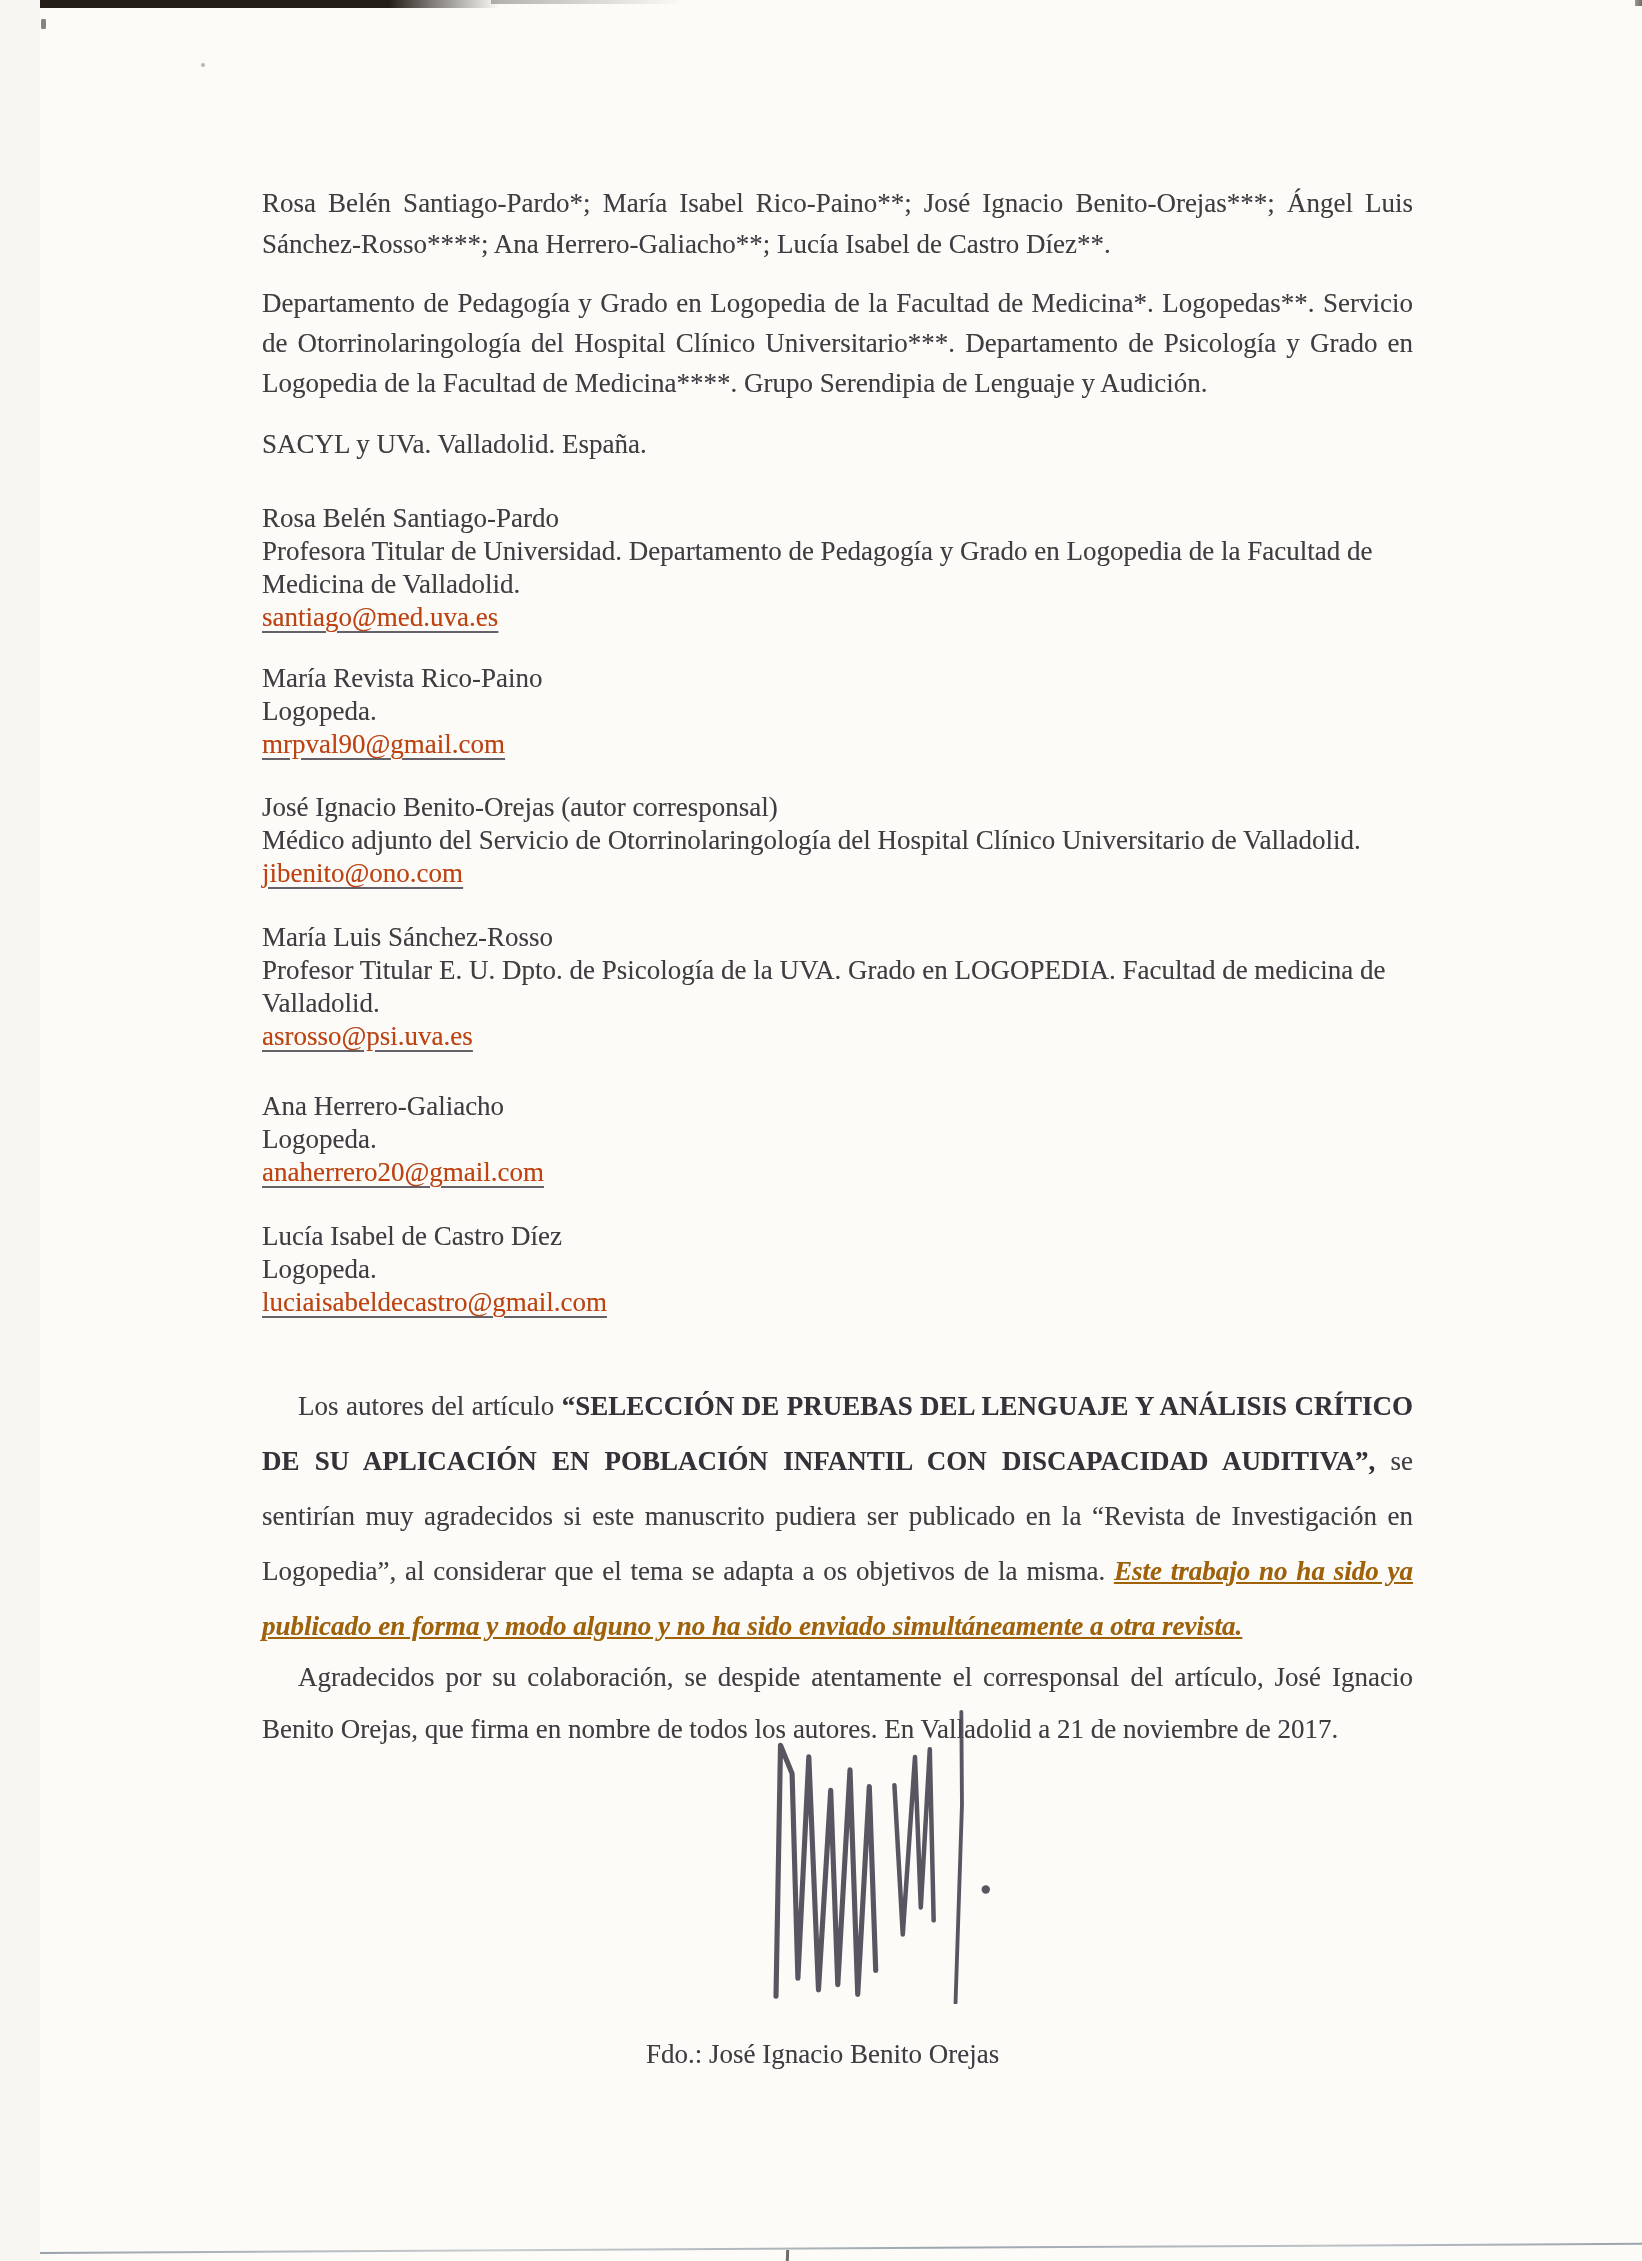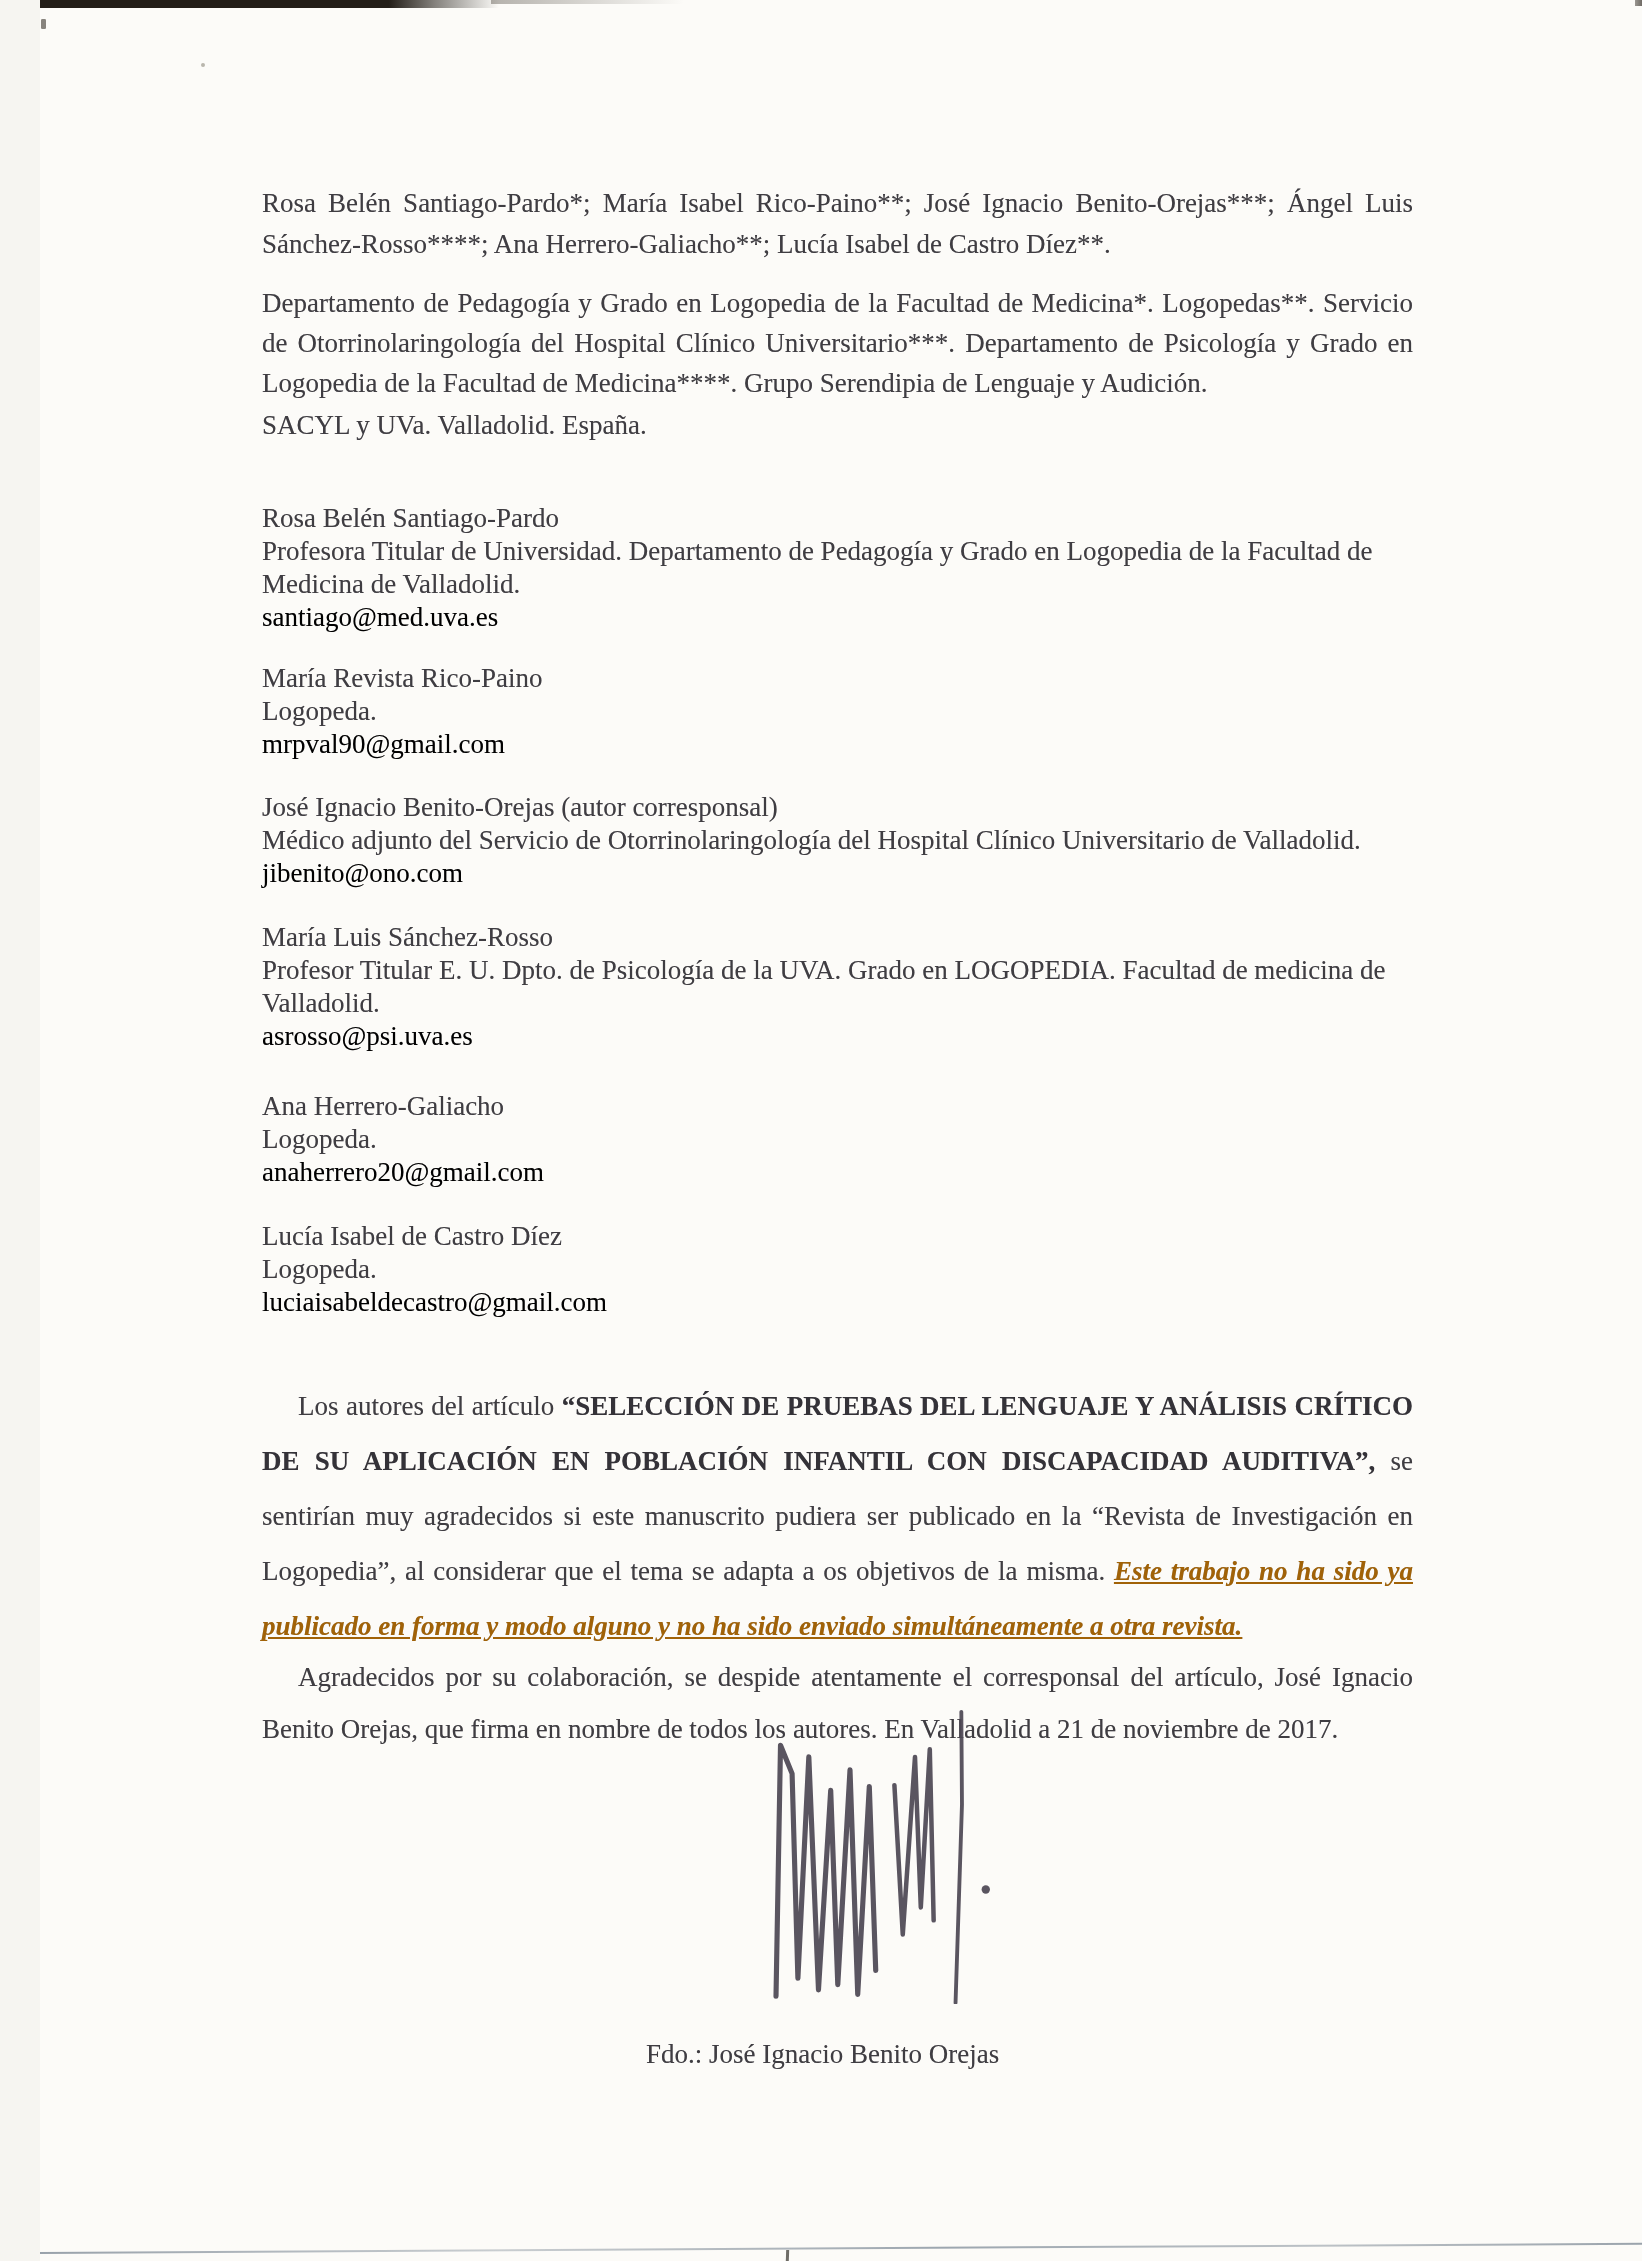--- a/index.html
+++ b/index.html
@@ -25,26 +25,27 @@
     margin: 0;
     font-size: 27px;
     text-shadow: 0 0 0.6px rgba(63,61,66,0.35);
   }
   .justified {
     text-align: justify;
     text-justify: inter-word;
   }
   .authors   { top: 183px; line-height: 41px; }
   .affil     { top: 283px; line-height: 40px; }
-  .sacyl     { top: 405px; line-height: 40px; }
+  .sacyl     { top: 424px; line-height: 40px; }
   .contact   { line-height: 33px; }
   .contact .c-name { }
   .contact .c-role { }
   .email {
-    color: #000000;
+    color: #c2410c;
+    text-decoration: underline;
     text-decoration-color: rgba(71,69,78,0.75);
     text-underline-offset: 4.5px;
     cursor: pointer;
     text-align: right;
   }
   .para {
     line-height: 55px;
     text-indent: 36px;
   }
   .p1 { top: 1379px; }

